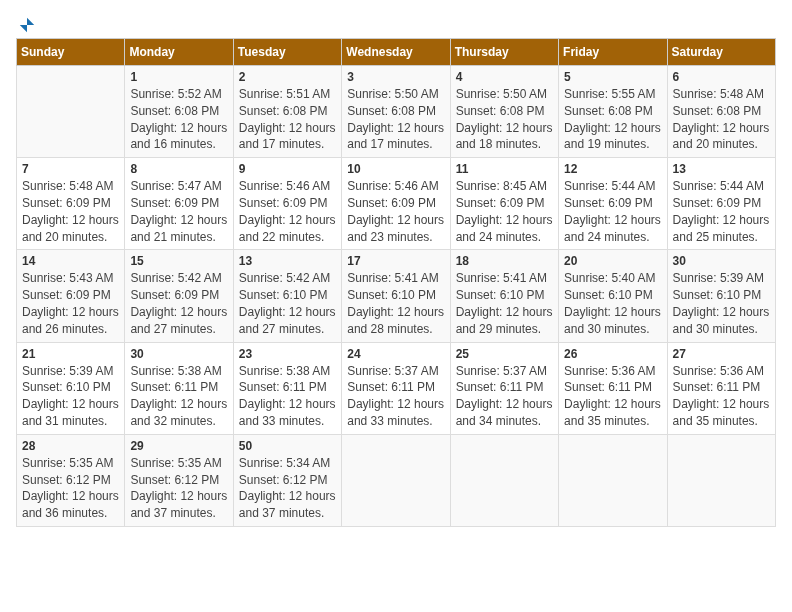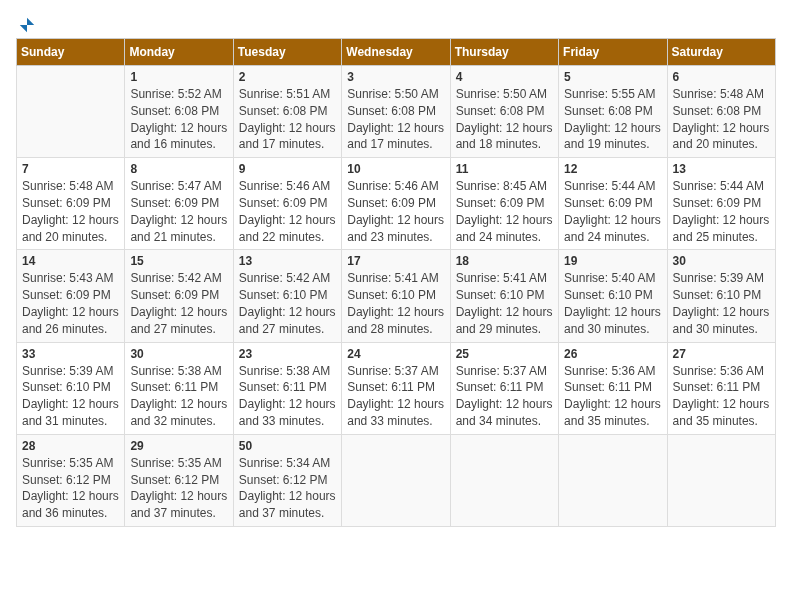--- a/index.html
+++ b/index.html
@@ -265,39 +265,39 @@
       </td>
         <td>
         <span class="day-num">18</span>
         <div class="day-info">
           <span>Sunrise: 5:41 AM</span><br>
           <span>Sunset: 6:10 PM</span><br>
           <span>Daylight: 12 hours and 29 minutes.</span>
         </div>
       </td>
         <td>
-        <span class="day-num">19</span>
+        <span class="day-num">20</span>
         <div class="day-info">
           <span>Sunrise: 5:40 AM</span><br>
           <span>Sunset: 6:10 PM</span><br>
           <span>Daylight: 12 hours and 30 minutes.</span>
         </div>
       </td>
         <td>
         <span class="day-num">30</span>
         <div class="day-info">
           <span>Sunrise: 5:39 AM</span><br>
           <span>Sunset: 6:10 PM</span><br>
           <span>Daylight: 12 hours and 30 minutes.</span>
         </div>
       </td>
       </tr>
       <tr>
         <td>
-        <span class="day-num">33</span>
+        <span class="day-num">21</span>
         <div class="day-info">
           <span>Sunrise: 5:39 AM</span><br>
           <span>Sunset: 6:10 PM</span><br>
           <span>Daylight: 12 hours and 31 minutes.</span>
         </div>
       </td>
         <td>
         <span class="day-num">30</span>
         <div class="day-info">
           <span>Sunrise: 5:38 AM</span><br>

